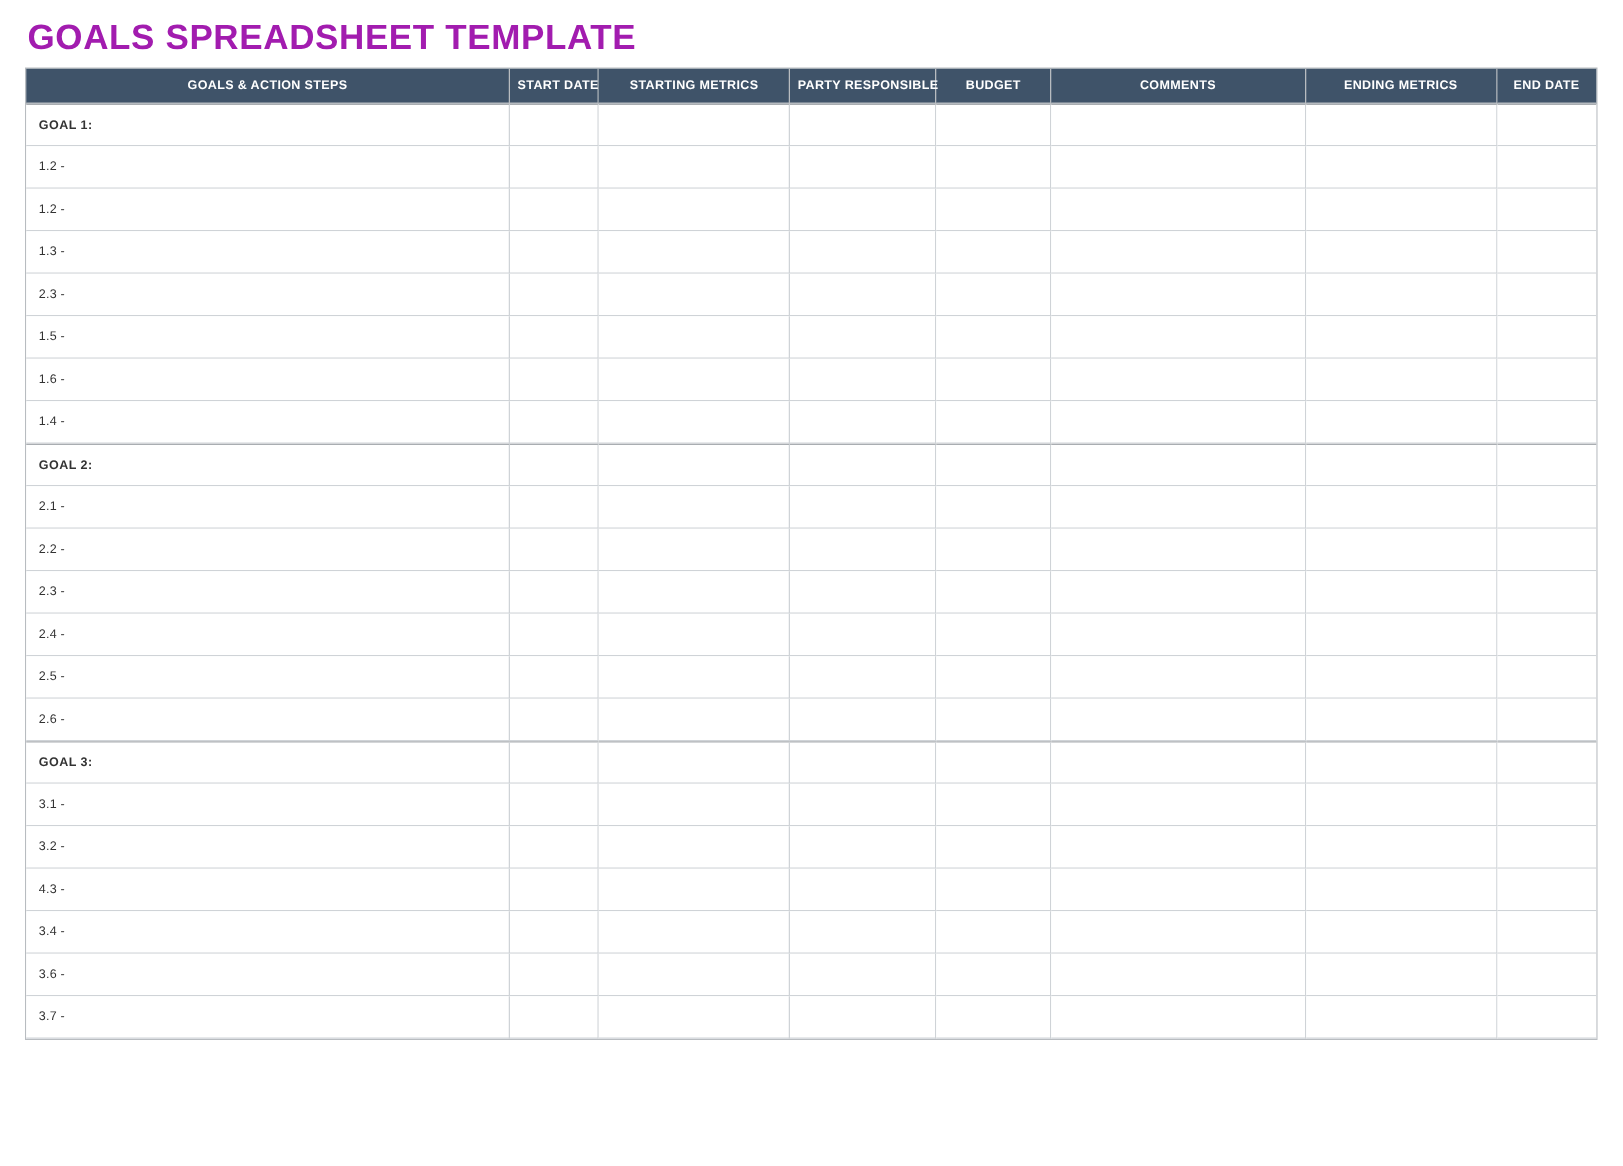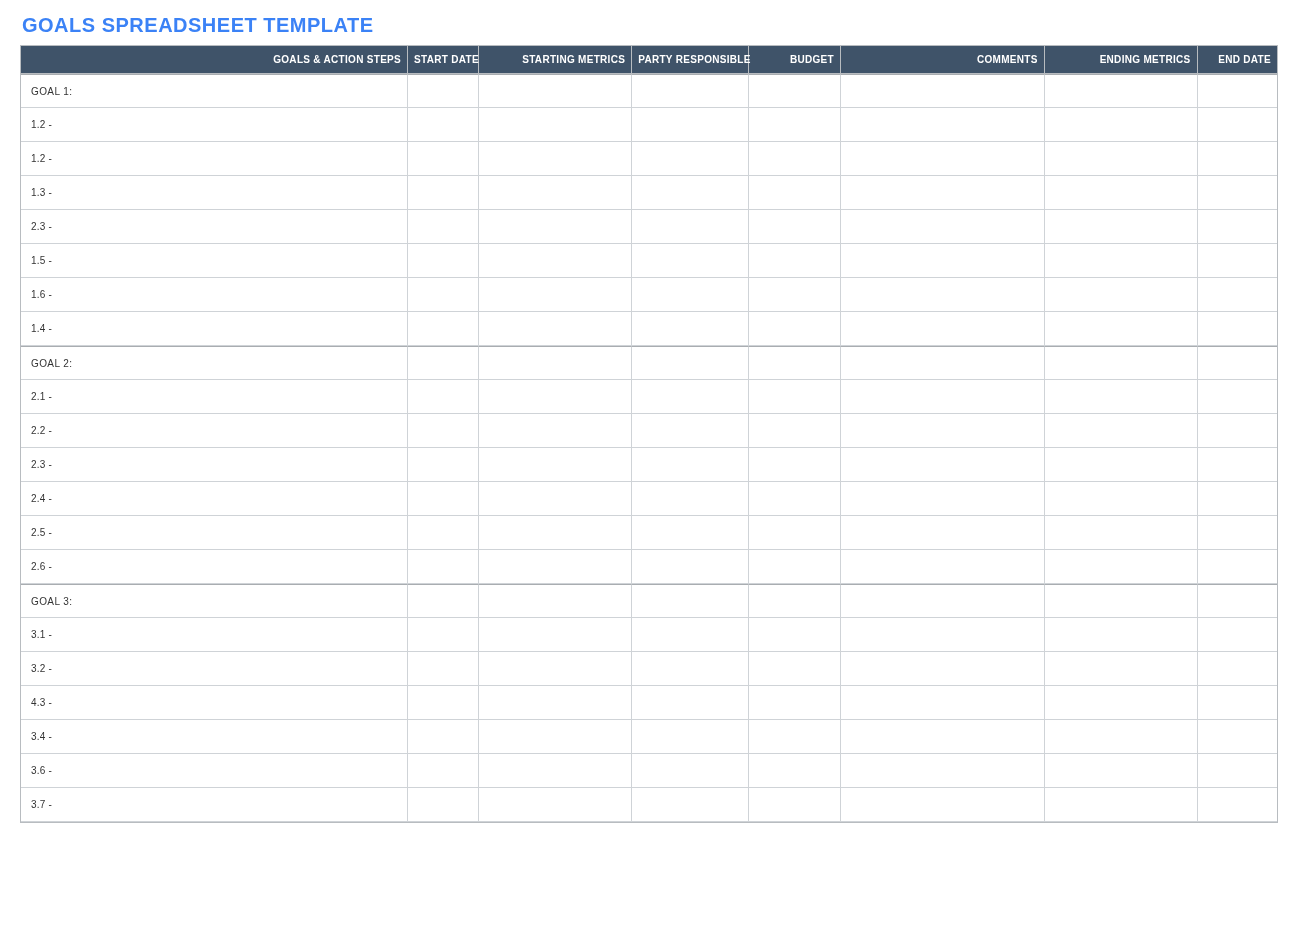--- a/index.html
+++ b/index.html
@@ -8,40 +8,40 @@
     padding: 0;
     font-family: "Century Gothic", "Futura", "Helvetica Neue", Arial, sans-serif;
     background: #ffffff;
     color: #333;
   }
   .page {
     width: 1298px;
     padding: 14px 20px 30px 20px;
   }
   .title {
-    font-size: 20px;
+    font-size: 28px;
     font-weight: 700;
     letter-spacing: 0.5px;
-    color: #3b82f6;
+    color: #a21caf;
     margin: 0 0 8px 2px;
   }
   table.goals {
     border-collapse: separate;
     border-spacing: 0;
     width: 100%;
     table-layout: fixed;
     border: 1px solid #b8bcc0;
   }
   table.goals th {
     background: #3f5369;
     color: #ffffff;
     font-size: 10px;
     font-weight: 700;
     letter-spacing: 0.3px;
-    text-align: right;
+    text-align: center;
     padding: 8px 6px;
     border-right: 1px solid #b8bcc0;
     border-bottom: 1px solid #b8bcc0;
     white-space: nowrap;
   }
   table.goals th:last-child { border-right: none; }
   table.goals td {
     font-size: 10px;
     padding: 0;
     height: 34px;
@@ -53,21 +53,21 @@
   table.goals td:last-child { border-right: none; }
   table.goals tr.goal-header td {
     border-top: 1px solid #a9adb1;
   }
   table.goals td.label {
     padding-left: 10px;
     font-weight: 400;
     letter-spacing: 0.2px;
   }
   table.goals tr.goal-header td.label {
-    font-weight: 400;
+    font-weight: 700;
     letter-spacing: 0.4px;
   }
   
   td.col-start-date   { background: #f2f2f2; }
   td.col-start-metric { background: #d7dde5; }
   td.col-party        { background: #ffffff; }
   td.col-budget       { background: #f2f2f2; }
   td.col-comments     { background: #f2f2f2; }
   td.col-end-metric   { background: #d7dde5; }
   td.col-end-date     { background: #f2f2f2; }

